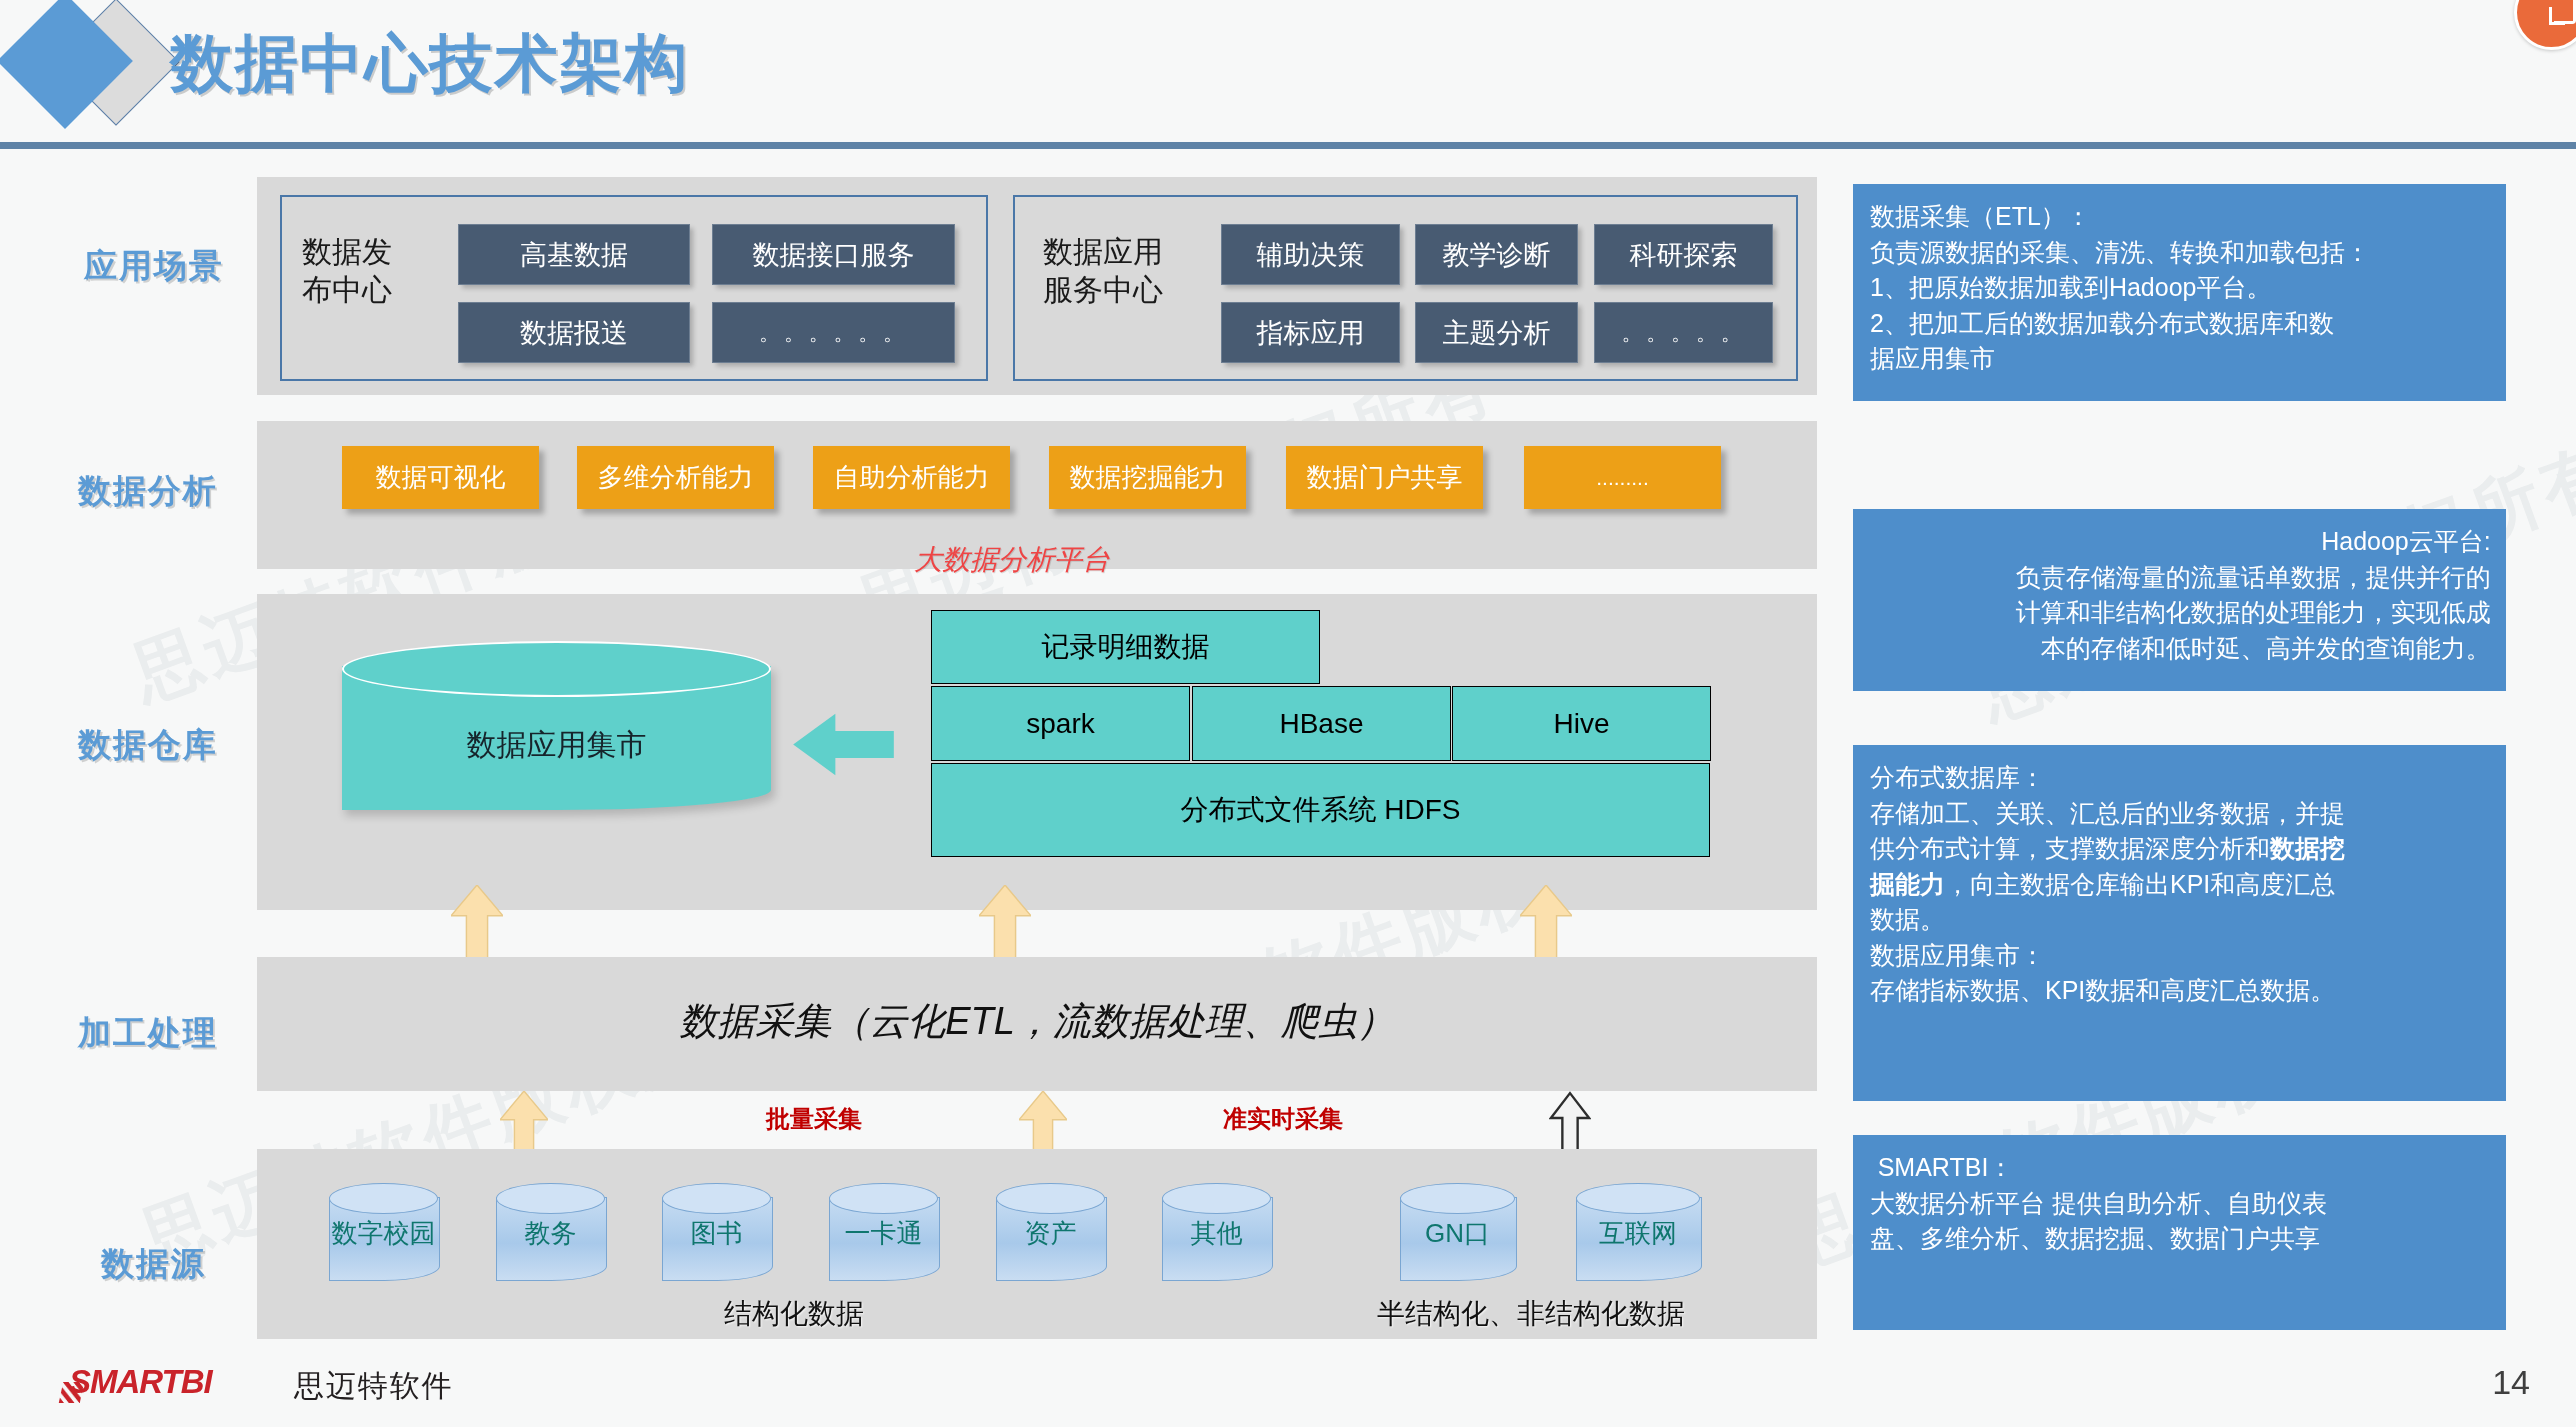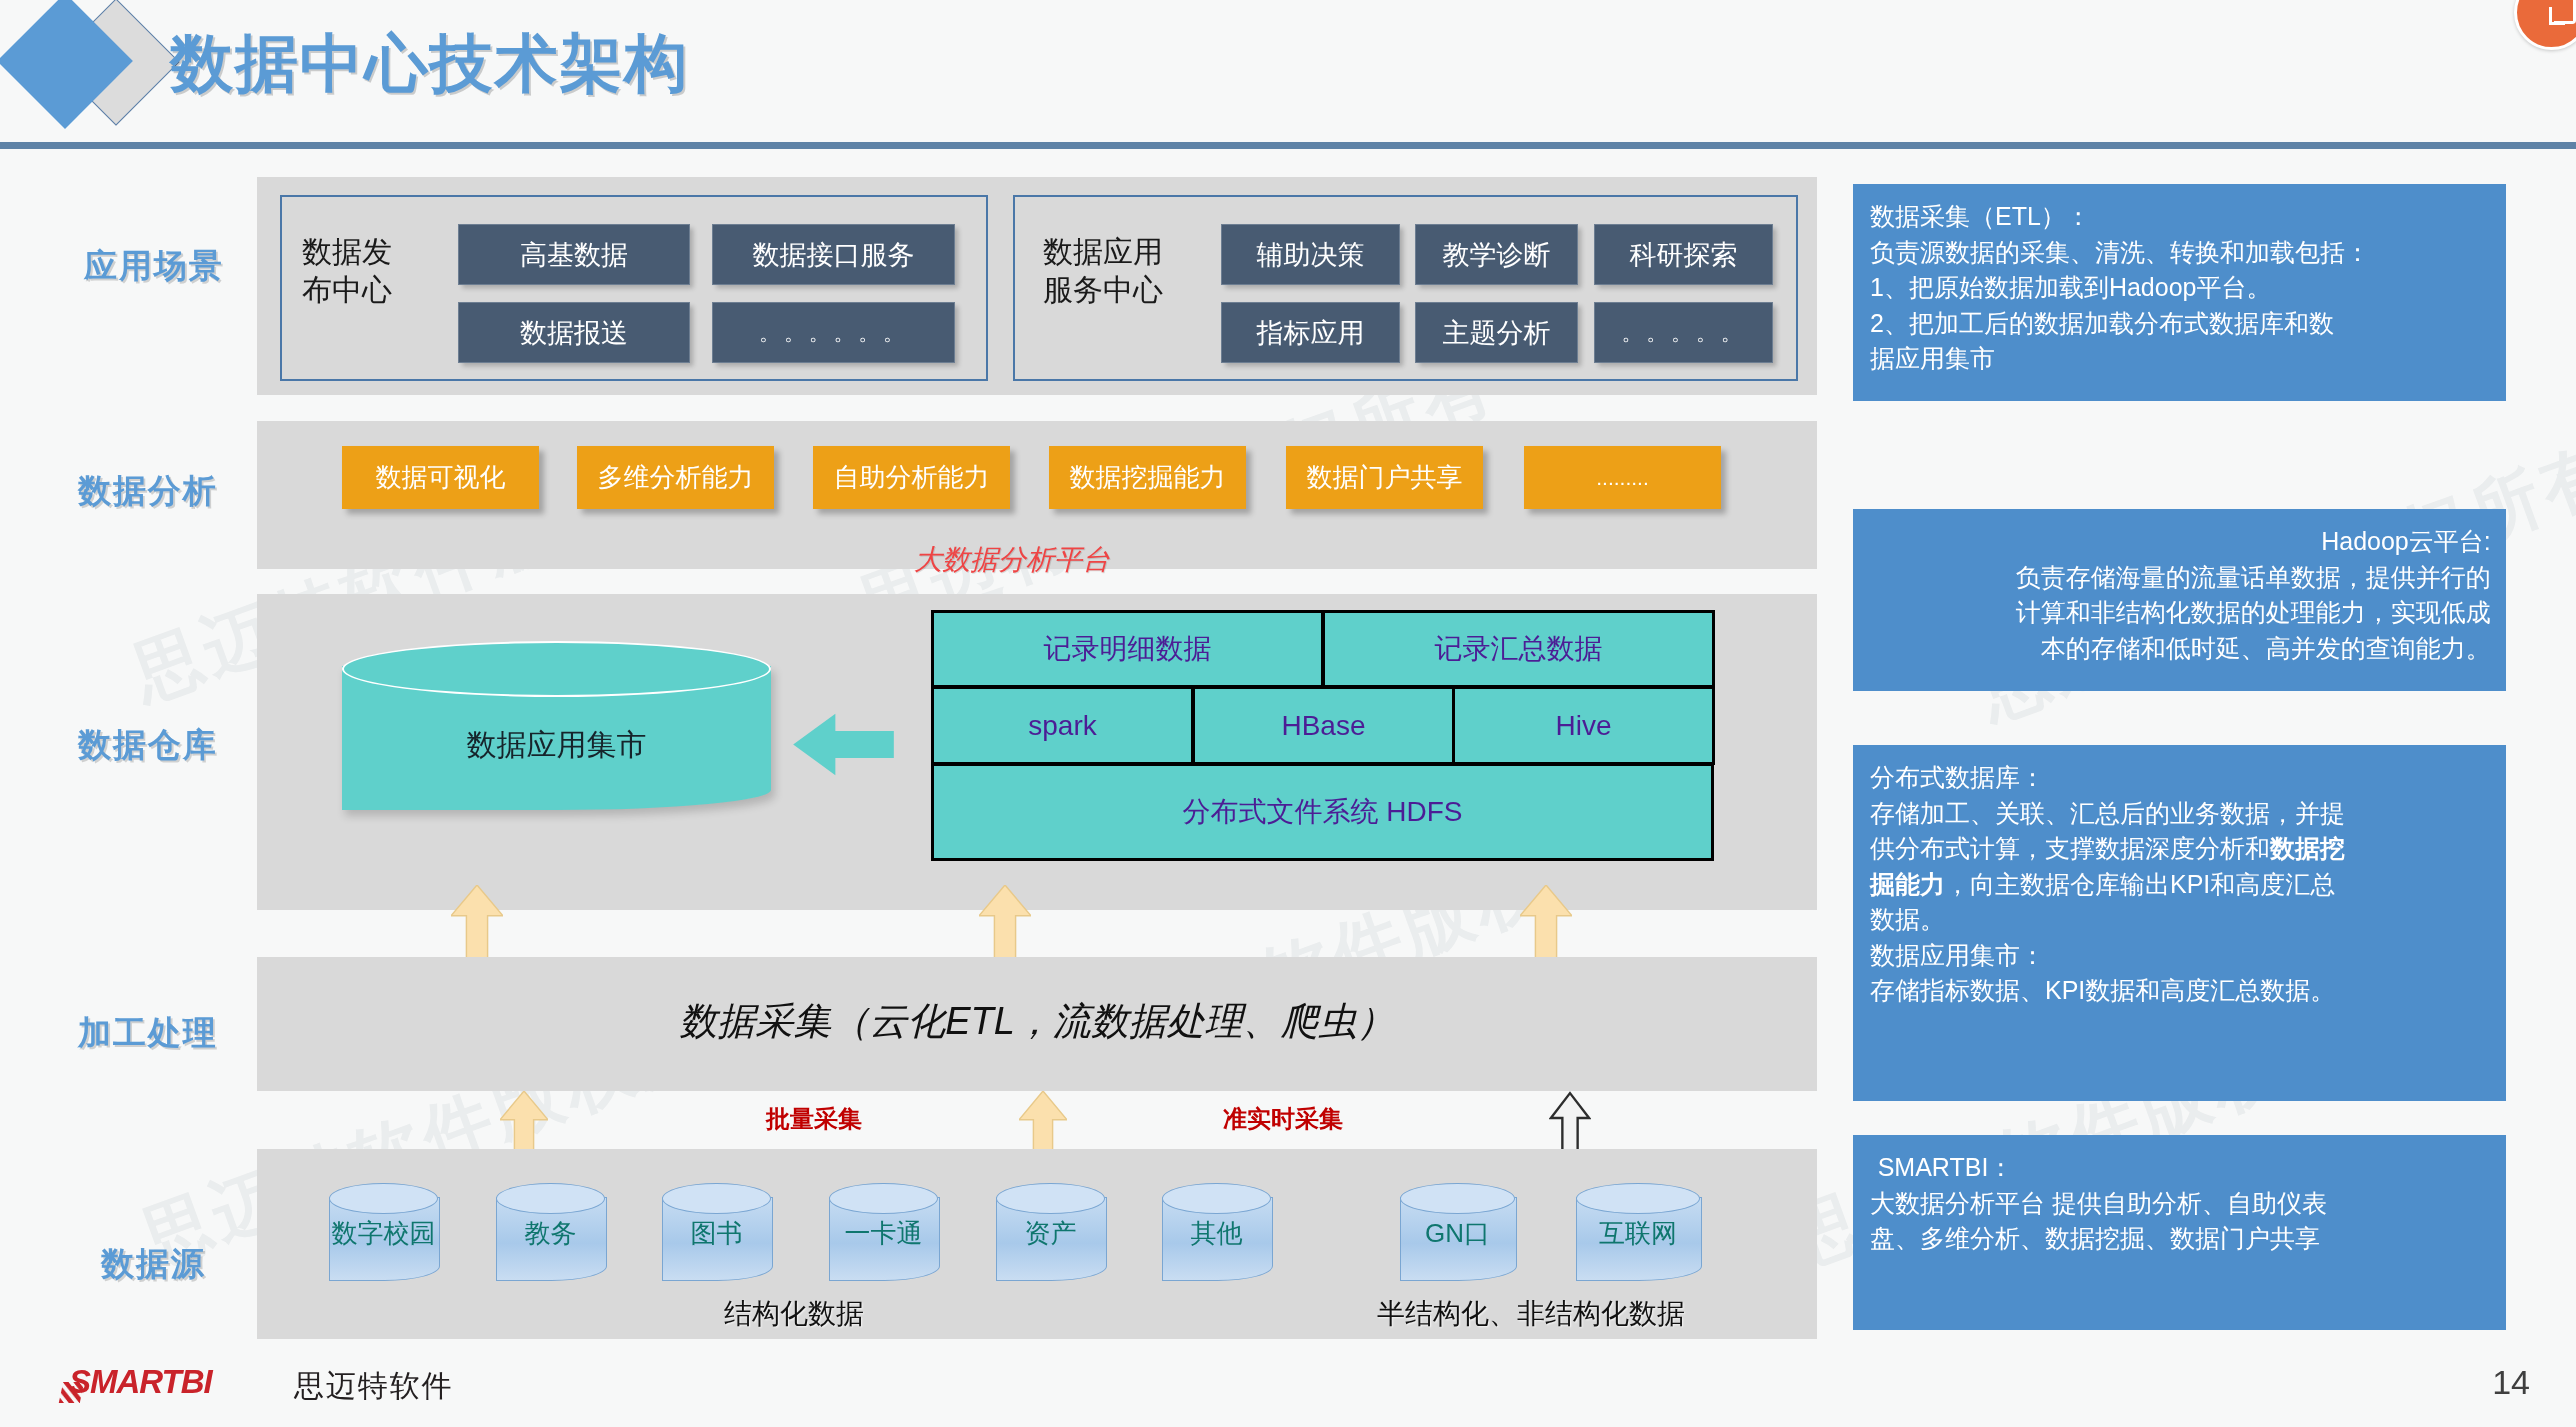--- a/index.html
+++ b/index.html
@@ -49,23 +49,23 @@
   .groupbox{position:absolute;border:2.9px solid #4a77a8;}
 
   
   .chip-orange{position:absolute;background:#eda017;color:#fff;font-size:26px;
       display:flex;align-items:center;justify-content:center;
       box-shadow:4.8px 4.8px 5.7px rgba(0,0,0,.25);text-align:center;}
   .platform-label{position:absolute;font-size:28px;color:#ef4444;
       text-shadow:1px 1px 0 rgba(0,0,0,.12);font-style:italic;}
 
   
-  .chip-teal{position:absolute;background:#5fd0cb;color:#4c1d95;font-size:28px;
+  .chip-teal{position:absolute;background:#5fd0cb;color:#000000;font-size:28px;
       display:flex;align-items:center;justify-content:center;
-      border:3px solid #000000;text-align:center;}
+      border:1px solid #000000;text-align:center;}
   .cyl{position:absolute;}
   .cyl .body{position:absolute;left:0;top:25px;width:100%;height:100%;
       background:#5fd0cb;border-radius:0 0 50%/0 0 14% 14%;
       box-shadow:3.8px 5.7px 8.6px rgba(0,0,0,.17);}
   .cyl .top{position:absolute;left:0;top:0;width:100%;height:56px;
       background:#5fd0cb;border-radius:50%;border:2.9px solid #fff;box-sizing:border-box;}
   .cyl .lbl{position:absolute;width:100%;top:84px;text-align:center;
       font-size:30px;color:#16242b;}
   .tealarrow{position:absolute;}
 
@@ -173,21 +173,20 @@
     <div class="lbl">数据应用集市</div>
   </div>
 
   <div class="tealarrow" style="left:793px;top:710px;width:101px;height:69px;">
     <svg width="101" height="69" viewBox="0 0 105 72">
         <path d="M0 36 L44 4 L44 22 L105 22 L105 50 L44 50 L44 68 Z" fill="#5fd0cb"></path>
       </svg>
   </div>
 
   <div class="chip-teal" style="left:931px;top:610px;width:387px;height:72px;">记录明细数据</div>
-  <div class="chip-teal" style="left:1322px;top:610px;width:387px;height:72px;">记录汇总数据</div>
   <div class="chip-teal" style="left:931px;top:686px;width:257px;height:73px;">spark</div>
   <div class="chip-teal" style="left:1192px;top:686px;width:257px;height:73px;">HBase</div>
   <div class="chip-teal" style="left:1452px;top:686px;width:257px;height:73px;">Hive</div>
   <div class="chip-teal" style="left:931px;top:763px;width:777px;height:92px;">分布式文件系统 HDFS</div>
 
   <div class="uparrow" style="left:451px;top:885px;width:52px;height:77px;">
     <svg width="52" height="77" viewBox="0 0 54 80">
         <path d="M27 0 L54 32 L38 32 L38 80 L16 80 L16 32 L0 32 Z" fill="#fbe0ad" stroke="#e8c98a" stroke-width="1.5"></path>
       </svg>
   </div>

